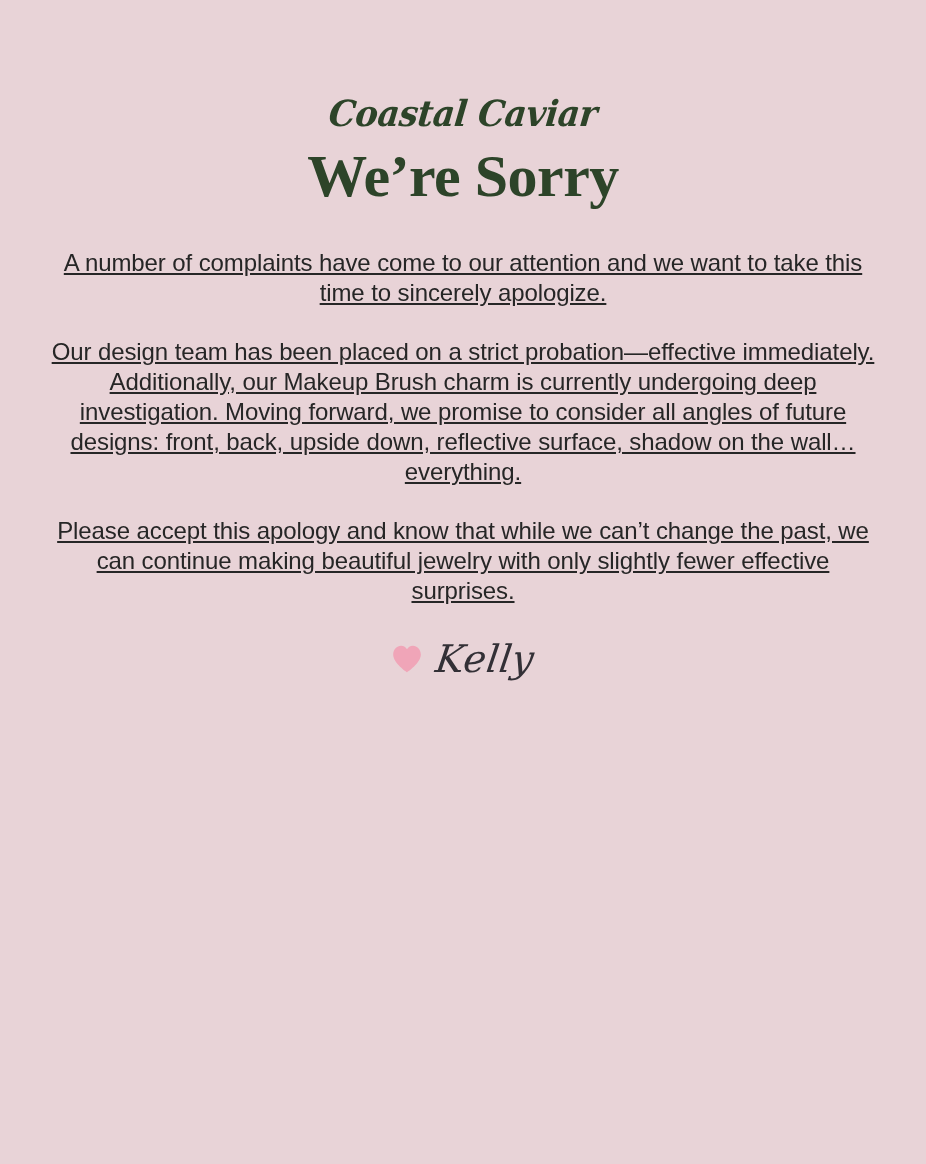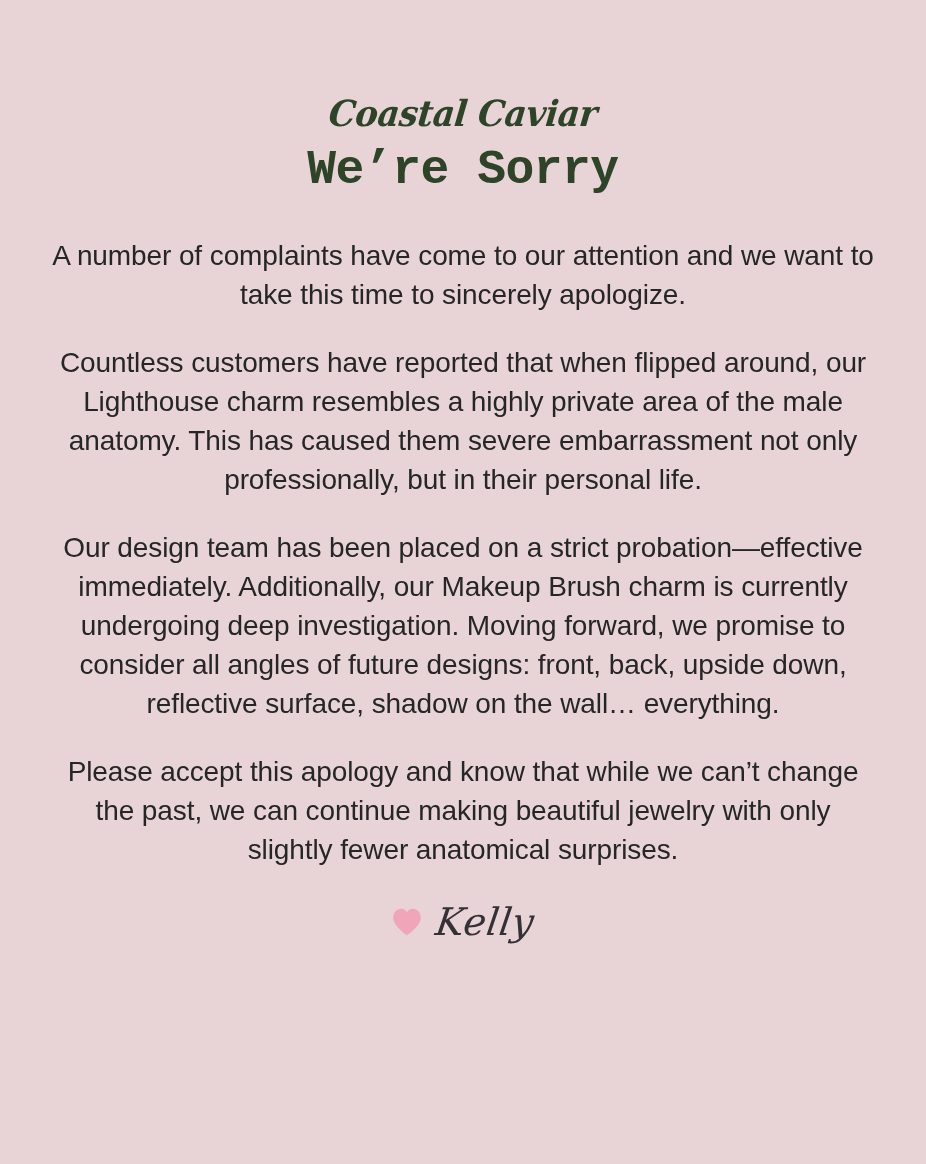--- a/index.html
+++ b/index.html
@@ -36,39 +36,40 @@
     letter-spacing: -0.5px;
     color: #2d4429;
     transform: skewX(-6deg) scaleY(1.06);
     transform-origin: center;
     margin-bottom: 16px;
     white-space: nowrap;
   }
 
   
   .headline {
-    font-family: Liberation Mono, monospace;
+    font-family: Liberation Serif, serif;
     font-weight: 700;
-    font-size: 48px;
+    font-size: 60px;
     line-height: 1;
     color: #2d4429;
     margin: 0 0 42px 0;
     letter-spacing: -0.5px;
     text-align: center;
   }
 
   
   .body-copy {
     width: 824px;
     text-align: center;
     color: #262626;
     font-family: "Liberation Sans", sans-serif;
-    font-size: 28px;
-    line-height: 39px;
+    font-size: 24px;
+    line-height: 30px;
     letter-spacing: -0.1px;
+    text-decoration: underline;
   }
 
   .body-copy p {
     margin: 0 0 29px 0;
   }
   .body-copy p:last-child {
     margin-bottom: 0;
   }
 
   .body-copy p.italic {
@@ -105,23 +106,22 @@
 <body>
 
 <div class="page">
 
   <div class="brand-logo">Coastal Caviar</div>
 
   <h1 class="headline">We’re Sorry</h1>
 
   <div class="body-copy">
     <p>A number of complaints have come to our attention and we want to take this time to sincerely apologize.</p>
-    <p>Countless customers have reported that when flipped around, our Lighthouse charm resembles a highly private area of the male anatomy. This has caused them severe embarrassment not only professionally, but in their personal life.</p>
     <p>Our design team has been placed on a strict probation—effective immediately. Additionally, our Makeup Brush charm is currently undergoing deep investigation. Moving forward, we promise to consider all angles of future designs: front, back, upside down, reflective surface, shadow on the wall… everything.</p>
-    <p>Please accept this apology and know that while we can’t change the past, we can continue making beautiful jewelry with only slightly fewer anatomical surprises.</p>
+    <p>Please accept this apology and know that while we can’t change the past, we can continue making beautiful jewelry with only slightly fewer effective surprises.</p>
   </div>
 
   <div class="signature">
     <span class="heart-icon-wrap">
       <svg class="heart-icon" viewBox="0 0 32 30" aria-hidden="true">
         <path d="M16 29.2C16 29.2 1.2 19.6 1.2 10.2C1.2 4.6 5.2 0.8 9.6 0.8C12.6 0.8 14.9 2.5 16 4.6C17.1 2.5 19.4 0.8 22.4 0.8C26.8 0.8 30.8 4.6 30.8 10.2C30.8 19.6 16 29.2 16 29.2Z" fill="#f0a5b8"></path>
       </svg>
     </span>
     <span class="signature-name">Kelly</span>
   </div>

